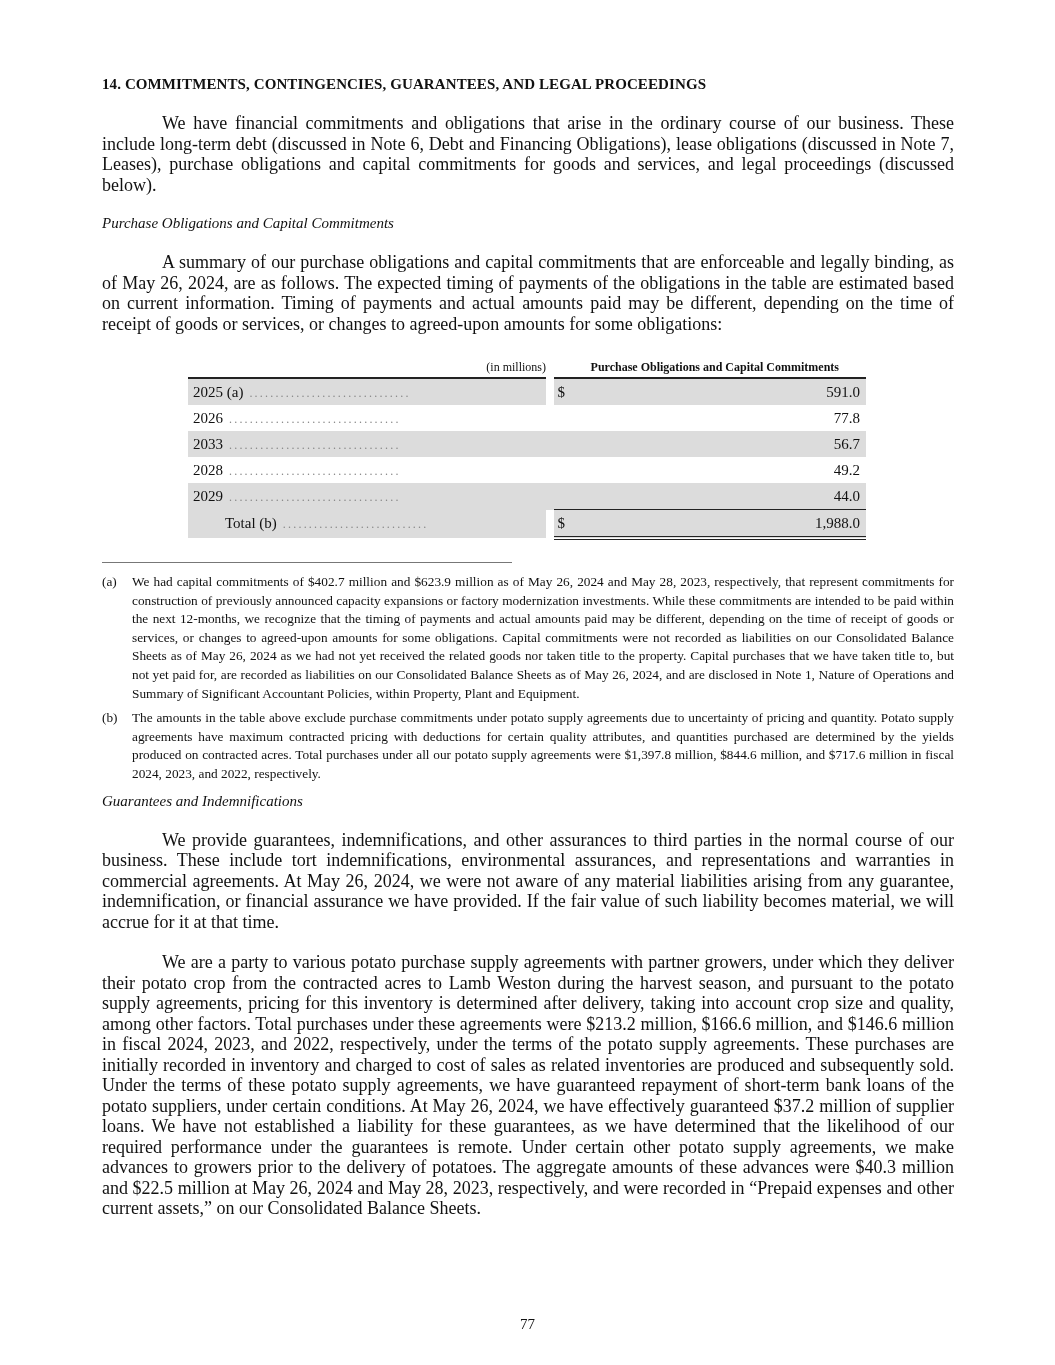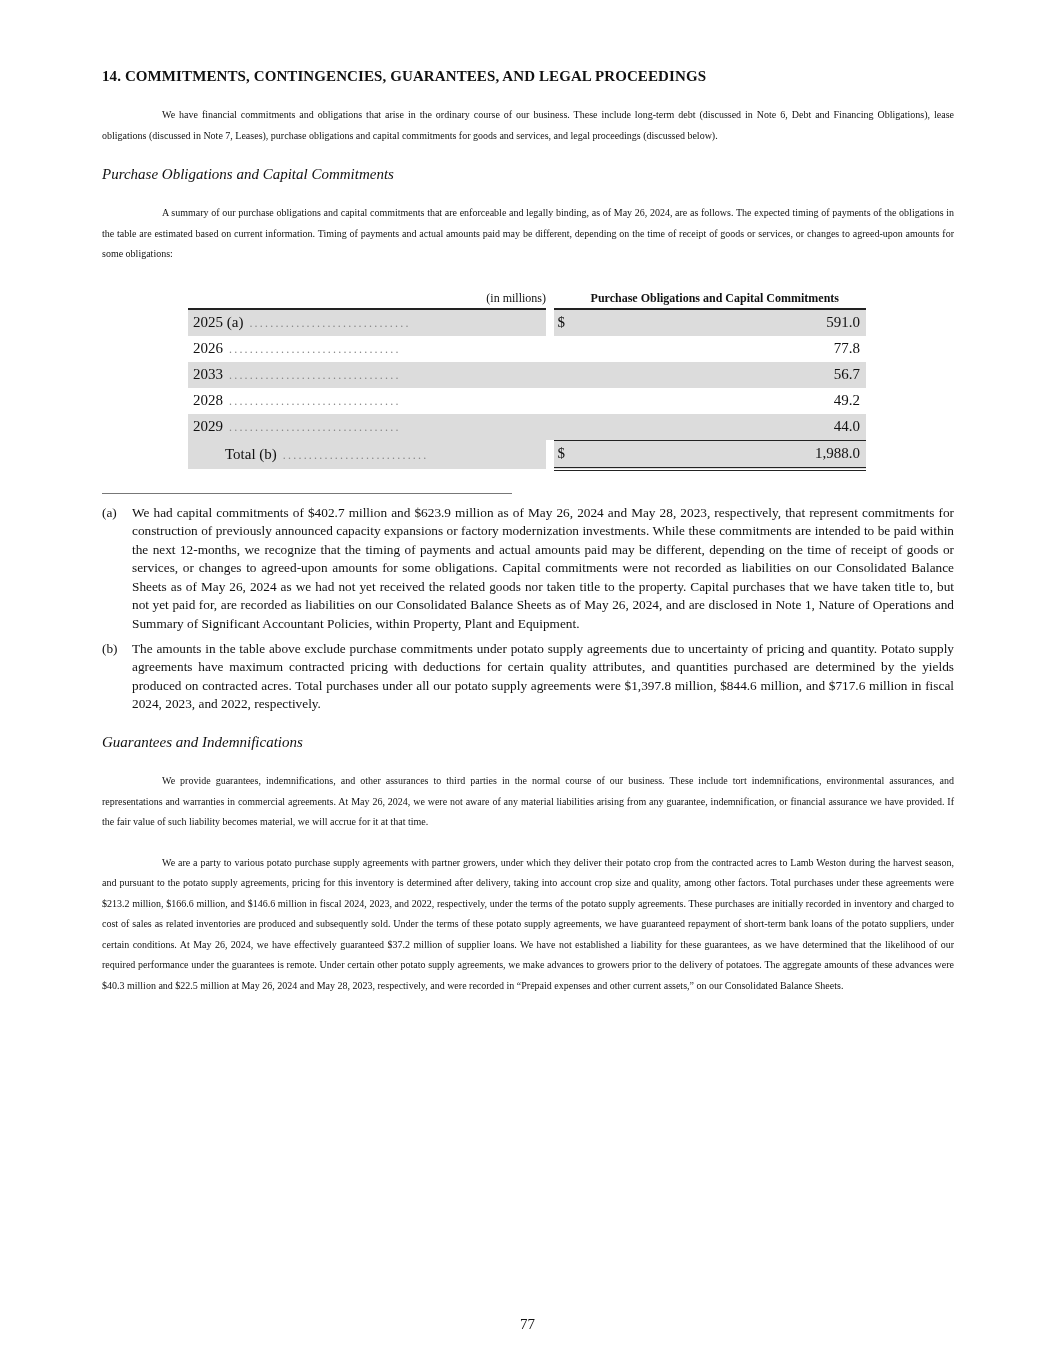--- a/index.html
+++ b/index.html
@@ -1,23 +1,23 @@
 <!DOCTYPE html>
 <html><head>
   <meta charset="utf-8">
   <style>
     html, body { margin: 0; padding: 0; background: #ffffff; }
     body {
       width: 1055px; height: 1365px; position: relative; overflow: hidden;
       font-family: "Liberation Serif", "DejaVu Serif", serif;
       color: #111;
     }
-    .page { position: absolute; left: 102px; top: 68px; width: 852px; }
+    .page { position: absolute; left: 102px; top: 76px; width: 852px; }
     .section-title { font-weight: bold; font-size: 15px; margin: 0 0 20px 0; letter-spacing: 0.1px; }
-    p.body { font-size: 10px; line-height: 20.5px; text-align: justify; margin: 0 0 20px 0; text-indent: 60px; }
+    p.body { font-size: 18px; line-height: 20.5px; text-align: justify; margin: 0 0 20px 0; text-indent: 60px; }
     .subhead { font-style: italic; font-size: 15px; margin: 0 0 20px 0; }
     .table-wrap { margin: 26px 0 0 86px; width: 678px; }
     table { border-collapse: collapse; width: 678px; font-size: 15px; }
     th { font-size: 12px; font-weight: normal; text-align: right; padding: 0 0 2px 2px; }
     th.colhead { font-weight: bold; text-align: center; padding-left: 10px; }
     td { padding: 0; height: 26px; vertical-align: middle; }
     tr.shaded td.c-label, tr.shaded td.c-gap, tr.shaded td.c-val { background: #dcdcdc; }
     td.c-label { width: 330px; padding-left: 5px; white-space: nowrap; overflow: hidden; }
     td.c-gap { width: 8px; }
     td.c-val { width: 330px; }
@@ -122,18 +122,18 @@
 
   <div class="footnote">
     <span class="fn-mark">(a)</span>
     <span class="fn-text">We had capital commitments of $402.7 million and $623.9 million as of May 26, 2024 and May 28, 2023, respectively, that represent commitments for construction of previously announced capacity expansions or factory modernization investments. While these commitments are intended to be paid within the next 12-months, we recognize that the timing of payments and actual amounts paid may be different, depending on the time of receipt of goods or services, or changes to agreed-upon amounts for some obligations. Capital commitments were not recorded as liabilities on our Consolidated Balance Sheets as of May 26, 2024 as we had not yet received the related goods nor taken title to the property. Capital purchases that we have taken title to, but not yet paid for, are recorded as liabilities on our Consolidated Balance Sheets as of May 26, 2024, and are disclosed in Note 1, Nature of Operations and Summary of Significant Accountant Policies, within Property, Plant and Equipment.</span>
   </div>
   <div class="footnote">
     <span class="fn-mark">(b)</span>
     <span class="fn-text">The amounts in the table above exclude purchase commitments under potato supply agreements due to uncertainty of pricing and quantity. Potato supply agreements have maximum contracted pricing with deductions for certain quality attributes, and quantities purchased are determined by the yields produced on contracted acres. Total purchases under all our potato supply agreements were $1,397.8 million, $844.6 million, and $717.6 million in fiscal 2024, 2023, and 2022, respectively.</span>
   </div>
 
-  <div class="subhead" style="margin-top:20px;">Guarantees and Indemnifications</div>
+  <div class="subhead" style="margin-top:9px;">Guarantees and Indemnifications</div>
   <p class="body">We provide guarantees, indemnifications, and other assurances to third parties in the normal course of our business. These include tort indemnifications, environmental assurances, and representations and warranties in commercial agreements. At May 26, 2024, we were not aware of any material liabilities arising from any guarantee, indemnification, or financial assurance we have provided. If the fair value of such liability becomes material, we will accrue for it at that time.</p>
   <p class="body">We are a party to various potato purchase supply agreements with partner growers, under which they deliver their potato crop from the contracted acres to Lamb Weston during the harvest season, and pursuant to the potato supply agreements, pricing for this inventory is determined after delivery, taking into account crop size and quality, among other factors. Total purchases under these agreements were $213.2 million, $166.6 million, and $146.6 million in fiscal 2024, 2023, and 2022, respectively, under the terms of the potato supply agreements. These purchases are initially recorded in inventory and charged to cost of sales as related inventories are produced and subsequently sold. Under the terms of these potato supply agreements, we have guaranteed repayment of short-term bank loans of the potato suppliers, under certain conditions. At May 26, 2024, we have effectively guaranteed $37.2 million of supplier loans. We have not established a liability for these guarantees, as we have determined that the likelihood of our required performance under the guarantees is remote. Under certain other potato supply agreements, we make advances to growers prior to the delivery of potatoes. The aggregate amounts of these advances were $40.3 million and $22.5 million at May 26, 2024 and May 28, 2023, respectively, and were recorded in “Prepaid expenses and other current assets,” on our Consolidated Balance Sheets.</p>
 </div>
 
 <div class="page-num">77</div>
 
 </body></html>

